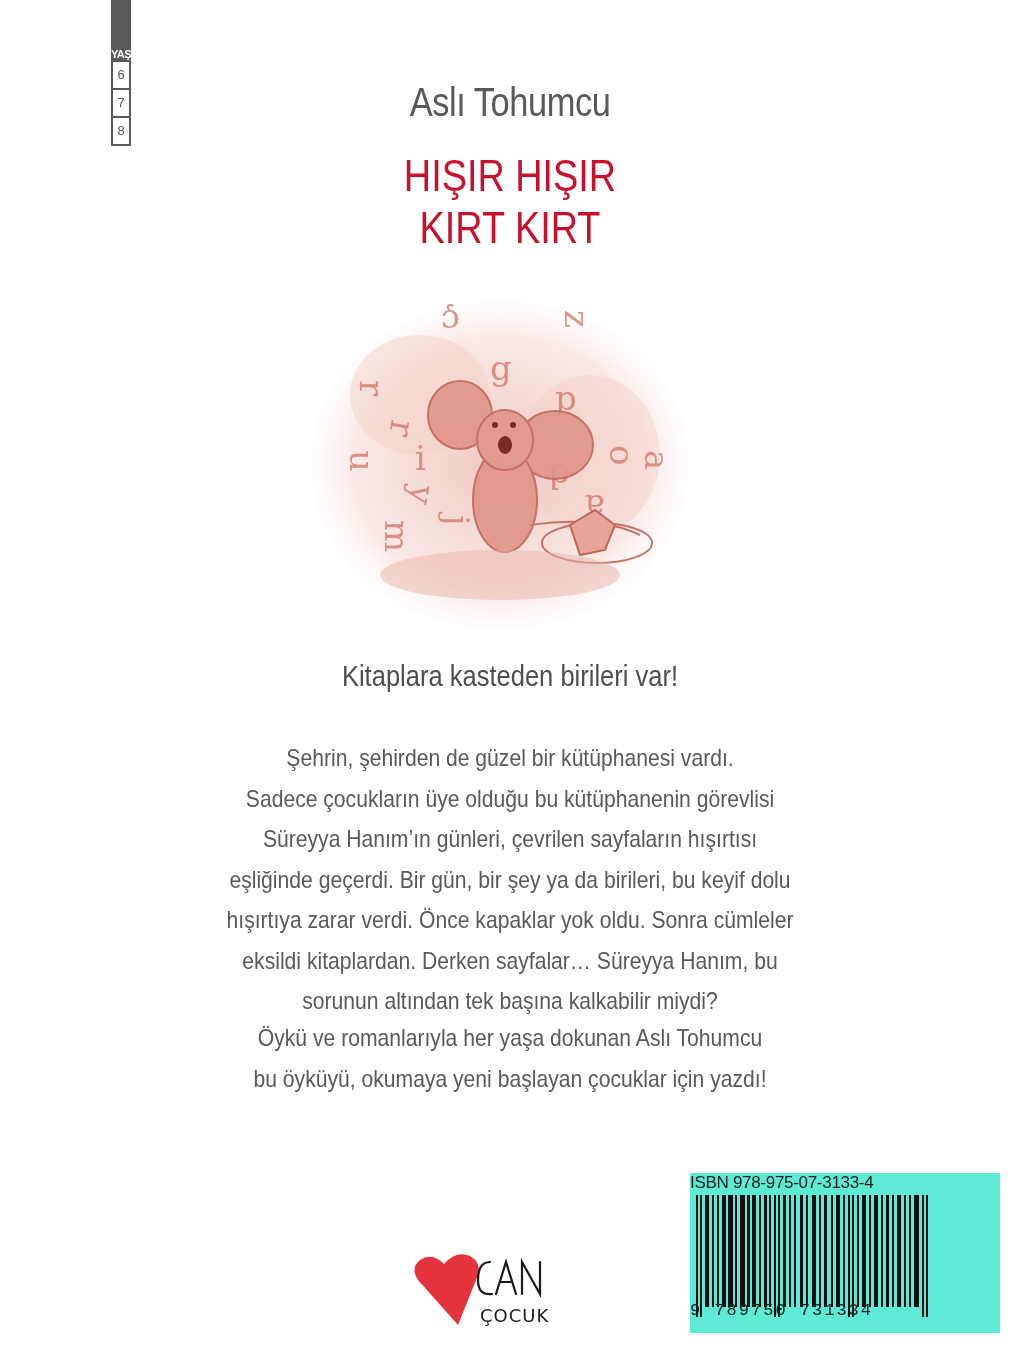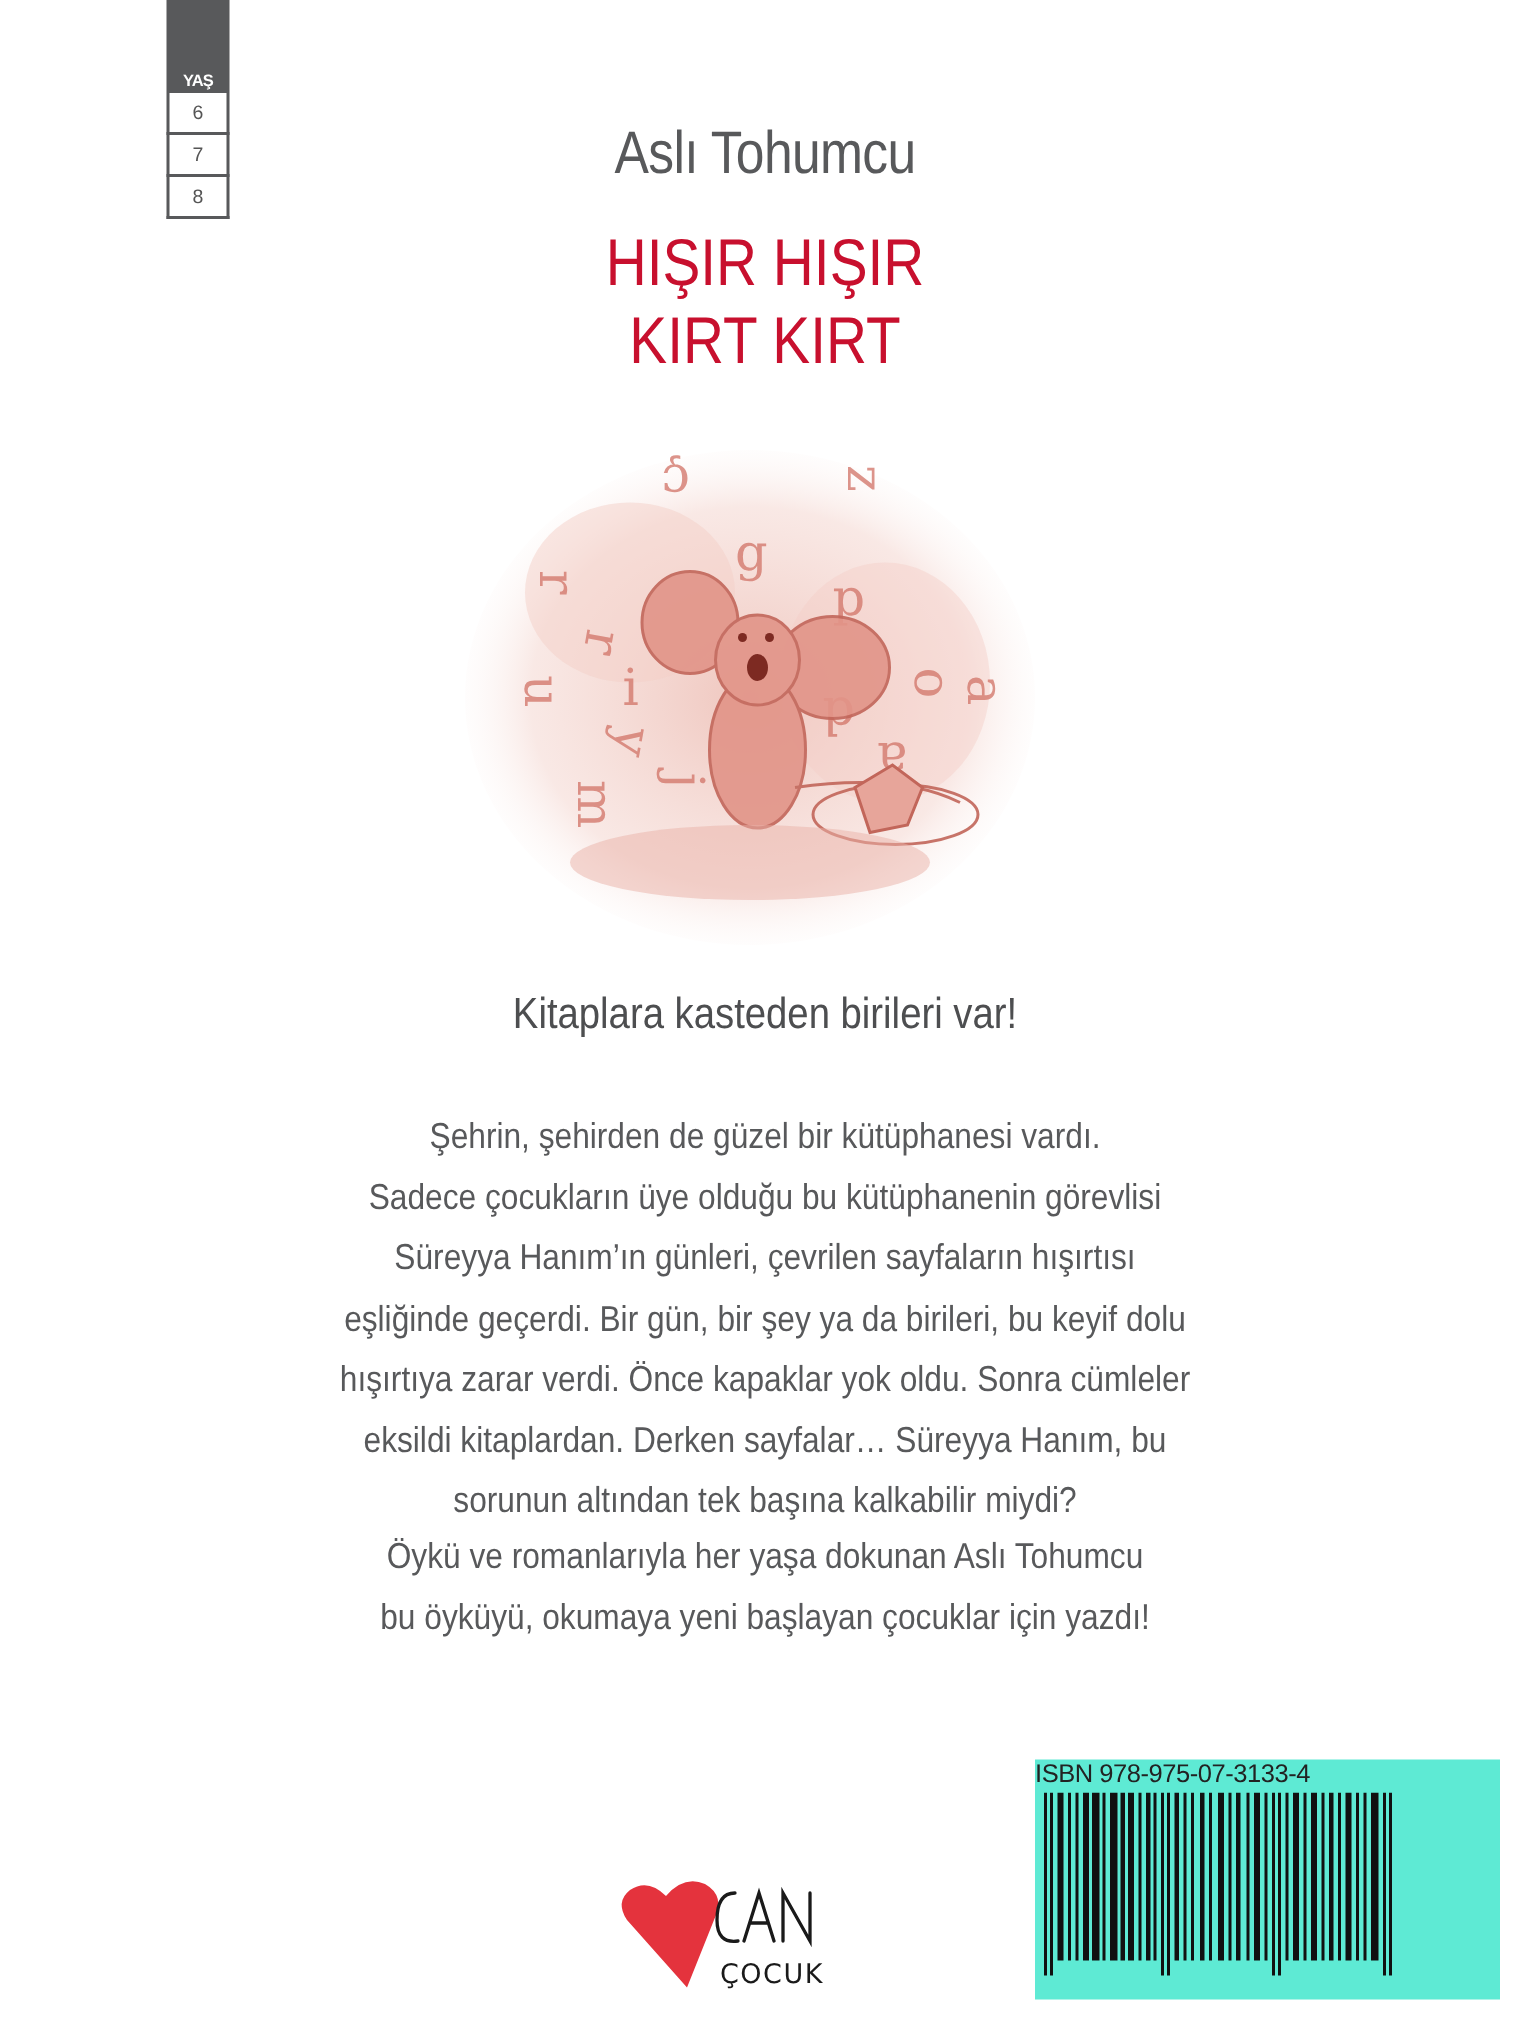--- a/index.html
+++ b/index.html
@@ -1,20 +1,20 @@
 <!DOCTYPE html>
 <html><head>
 <meta charset="utf-8">
 <style>
   html, body { margin: 0; padding: 0; }
   body {
     width: 1020px; height: 1360px; background: #ffffff; position: relative; overflow: hidden;
     font-family: "Liberation Sans", sans-serif; color: #58595b;
   }
-  .age-strip { position: absolute; left: 111px; top: 0; width: 42px; }
+  .age-strip { position: absolute; left: 111px; top: 0; width: 20px; }
   .age-head {
     background: #58595b; height: 62px; position: relative;
   }
   .age-head span {
     position: absolute; bottom: 2px; left: 0; right: 0; text-align: center;
     color: #fff; font-size: 11px; font-weight: bold; letter-spacing: -0.5px;
     font-family: "Liberation Sans Narrow", "Liberation Sans", sans-serif;
   }
   .age-box {
     height: 26px; border: 2px solid #58595b; border-top: none; background: #fff;
@@ -180,13 +180,14 @@
       <rect x="196" y="0" width="3" height="112"></rect>
       <rect x="202" y="0" width="2" height="112"></rect>
       <rect x="207" y="0" width="4" height="112"></rect>
       <rect x="214" y="0" width="2" height="112"></rect>
       <rect x="219" y="0" width="2" height="112"></rect>
       <rect x="224" y="0" width="5" height="112"></rect>
       <rect x="232" y="0" width="2" height="122"></rect>
       <rect x="236" y="0" width="2" height="122"></rect>
     </g>
   </svg>
+  <div class="barcode-digits">9 789750 731334</div>
 </div>
 
 </body></html>

